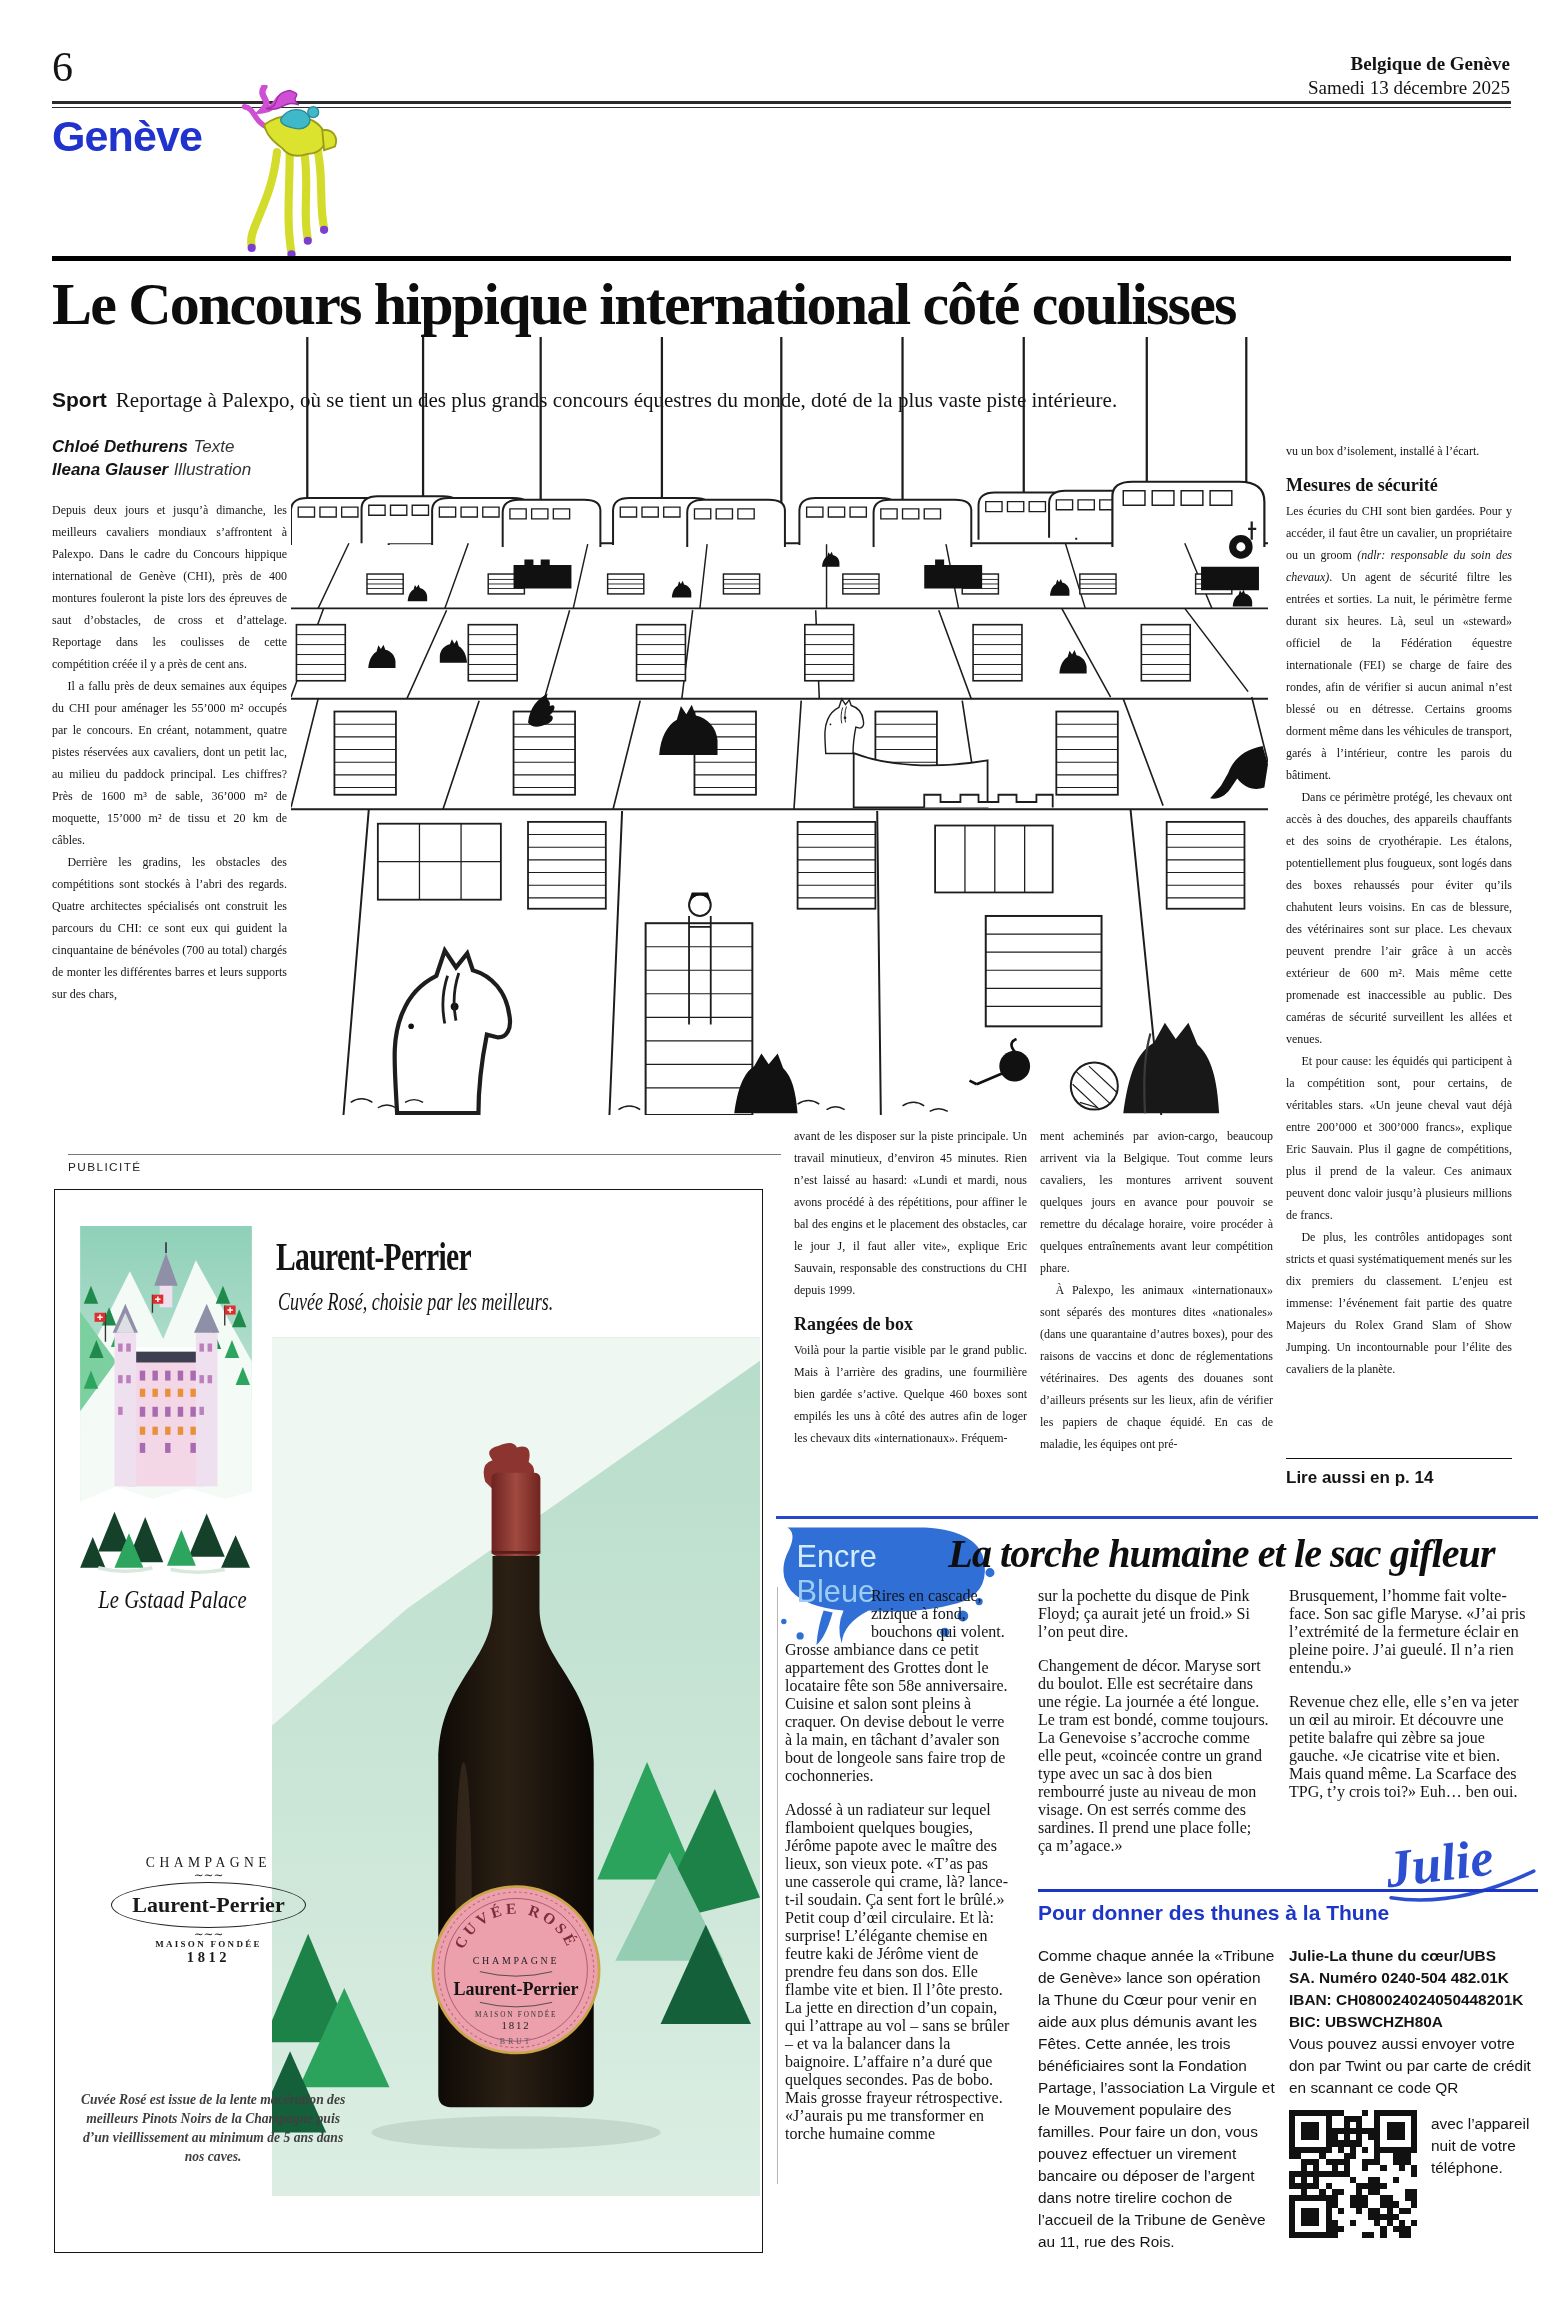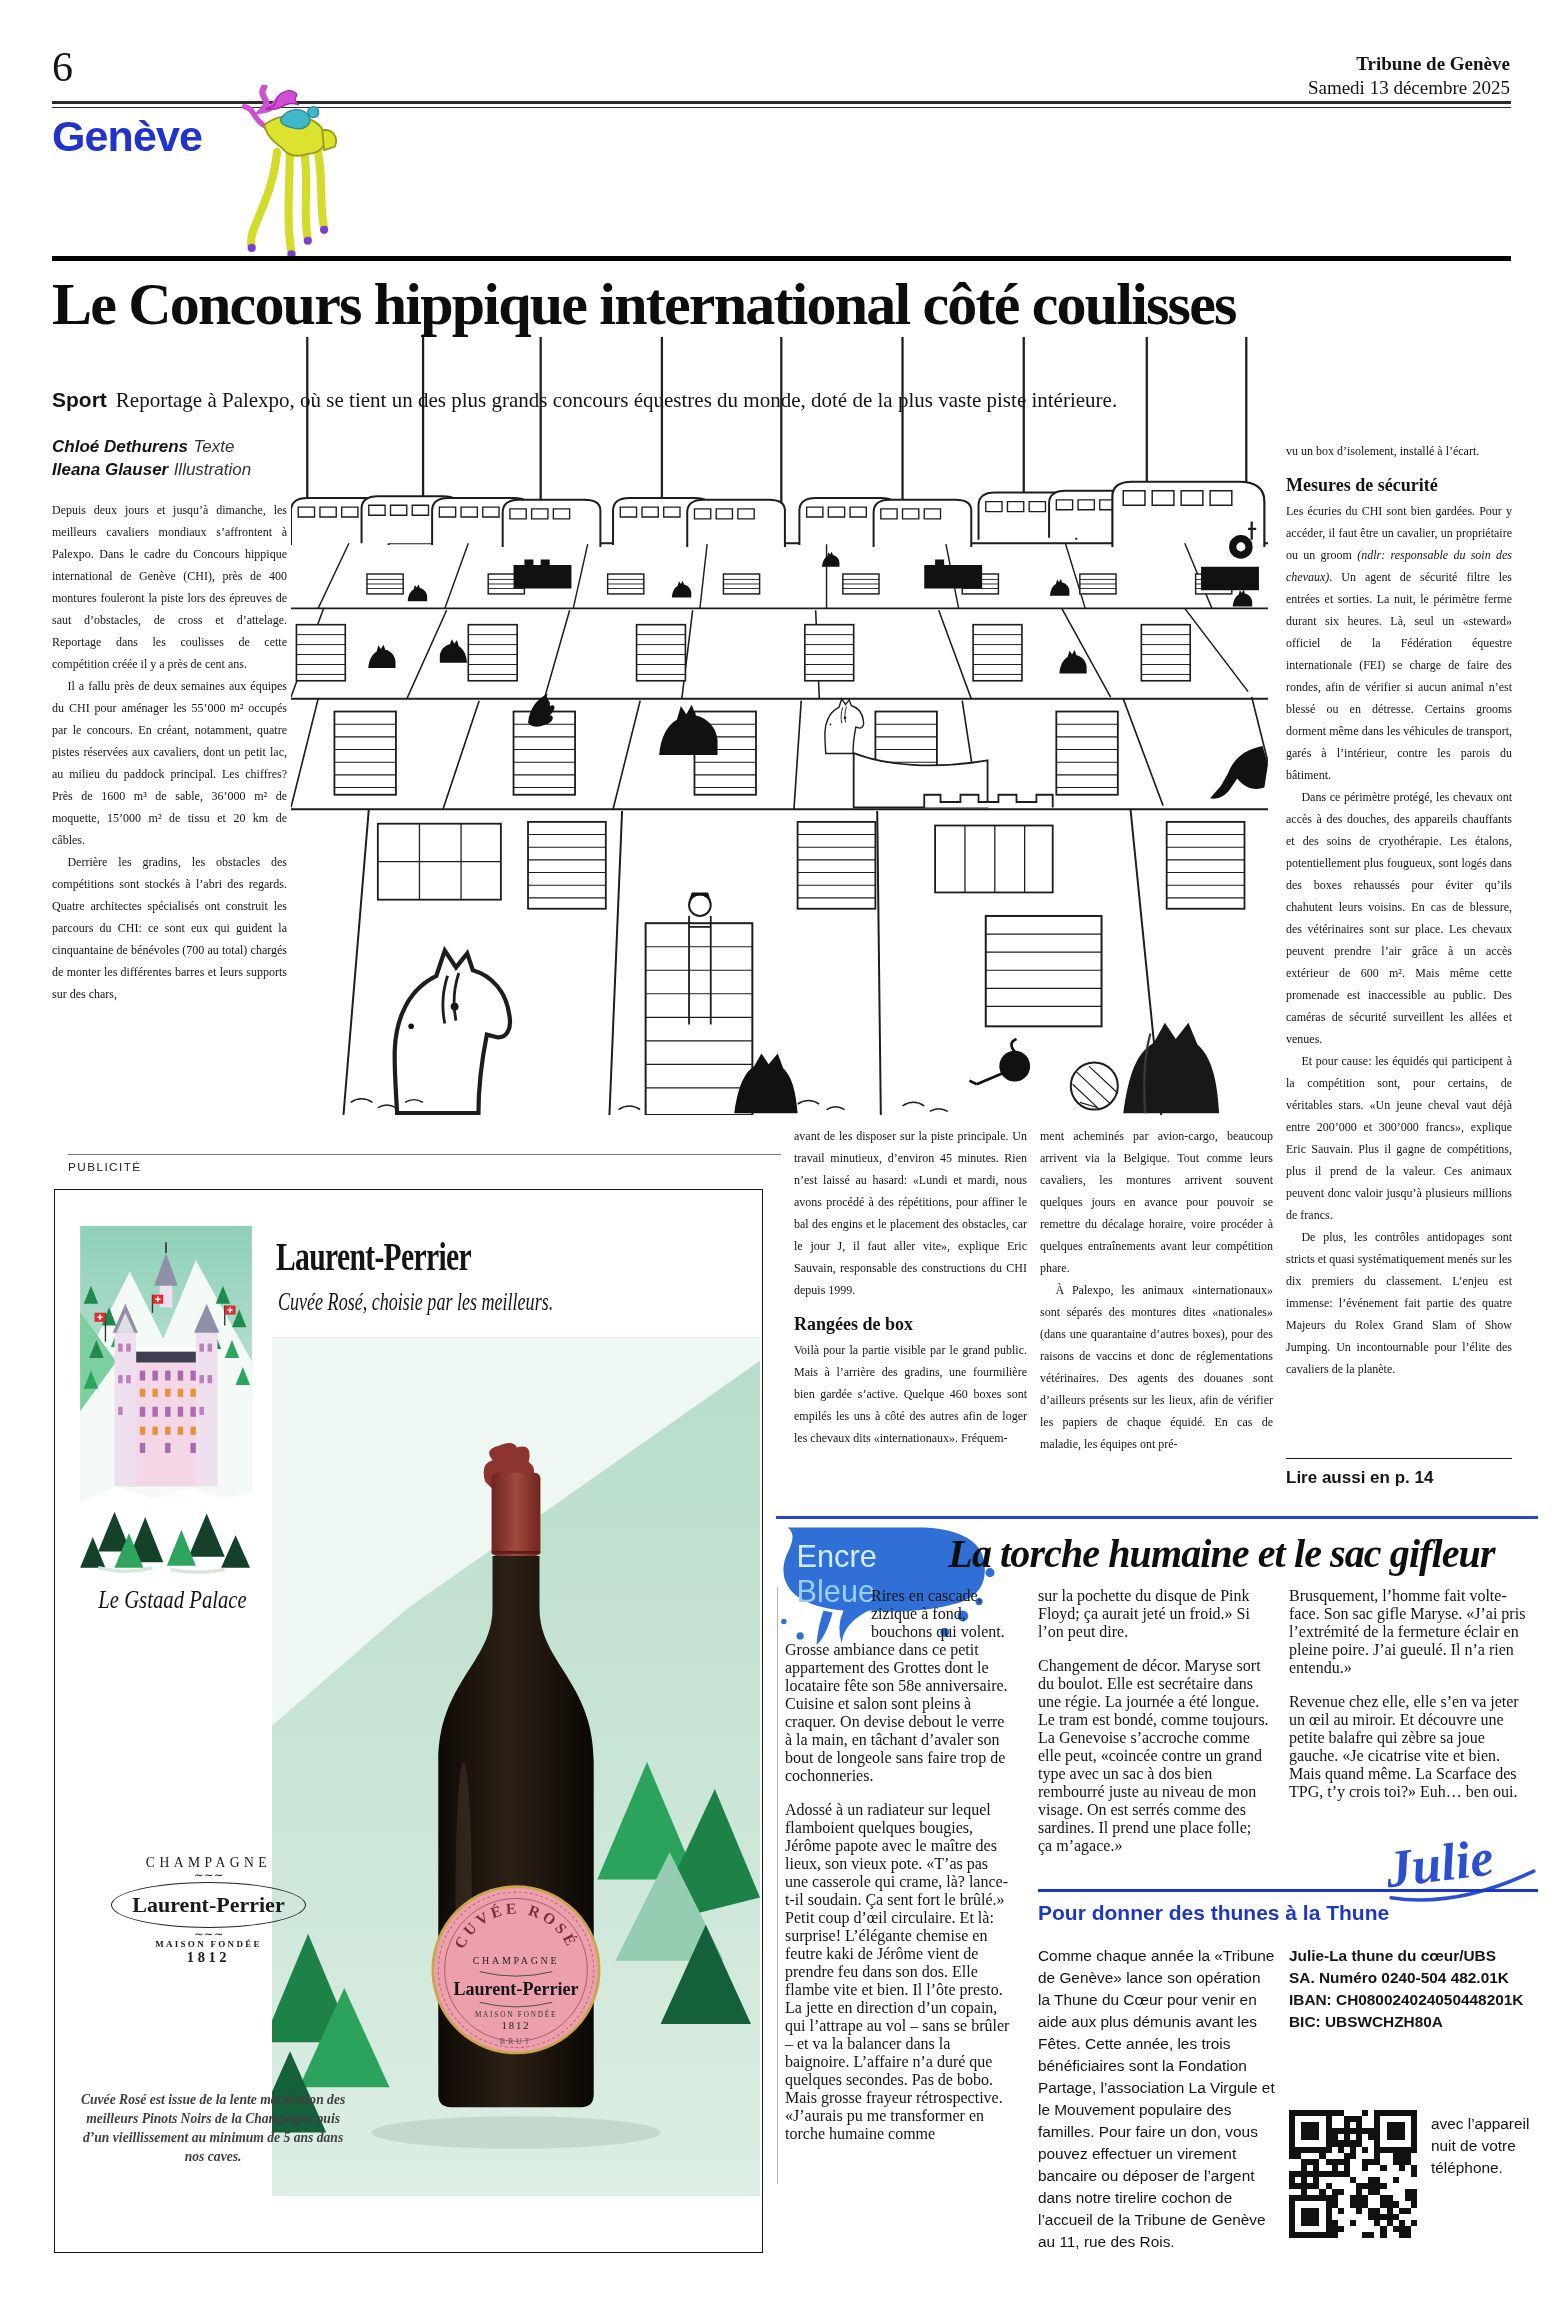--- a/index.html
+++ b/index.html
@@ -57,21 +57,21 @@
   #qr-grid i.w{background:#fff;}
   .ital{font-style:italic;}
 </style>
 </head>
 <body>
 
 <div id="page">
 
   <div class="abs pageno" style="left:52px;top:43px;">6</div>
   <div class="abs masthead" style="left:1058px;top:52px;width:452px;">
-    <div class="mh1">Tribune de Genève</div>
+    <div class="mh1">Belgique de Genève</div>
     <div class="mh2">Samedi 13 décembre 2025</div>
   </div>
   <div class="abs hr" style="left:52px;top:101px;width:1459px;height:2.7px;"></div>
   <div class="abs hr" style="left:52px;top:107px;width:1459px;height:0.9px;"></div>
 
   <div class="abs section-title" style="left:52px;top:112px;">Genève</div>
 
   <svg class="abs" style="left:237px;top:85px;" width="109" height="172" viewBox="0 0 120 190">
     <path d="M30 2 C22 14 40 16 28 28 C46 26 42 12 54 12" stroke="#cf4fd4" stroke-width="7" fill="none" stroke-linecap="round"></path>
     <path d="M58 6 C36 10 50 24 32 26 C52 30 50 16 68 22 C56 12 76 12 58 6 Z" fill="#cf4fd4" stroke="#a22ca8" stroke-width="1.5"></path>
@@ -486,20 +486,21 @@
     <p>Comme chaque année la «Tribune de Genève» lance son opération la Thune du Cœur pour venir en aide aux plus démunis avant les Fêtes. Cette année, les trois bénéficiaires sont la Fondation Partage, l’association La Virgule et le Mouvement populaire des familles. Pour faire un don, vous pouvez effectuer un virement bancaire ou déposer de l’argent dans notre tirelire cochon de l’accueil de la Tribune de Genève au 11, rue des Rois.</p>
   </div>
 
   <div class="abs thune" style="left:1289px;top:1945px;width:246px;">
     <div class="bold-lines">
       <div>Julie-La thune du cœur/UBS</div>
       <div>SA. Numéro 0240-504 482.01K</div>
       <div>IBAN: CH080024024050448201K</div>
       <div>BIC: UBSWCHZH80A</div>
     </div>
+    <p>Vous pouvez aussi envoyer votre don par Twint ou par carte de crédit en scannant ce code QR</p>
   </div>
 
   <div id="qr-grid" class="abs" style="left:1289px;top:2110px;">
       <i class="b"></i>
       <i class="b"></i>
       <i class="b"></i>
       <i class="b"></i>
       <i class="b"></i>
       <i class="b"></i>
       <i class="b"></i>

